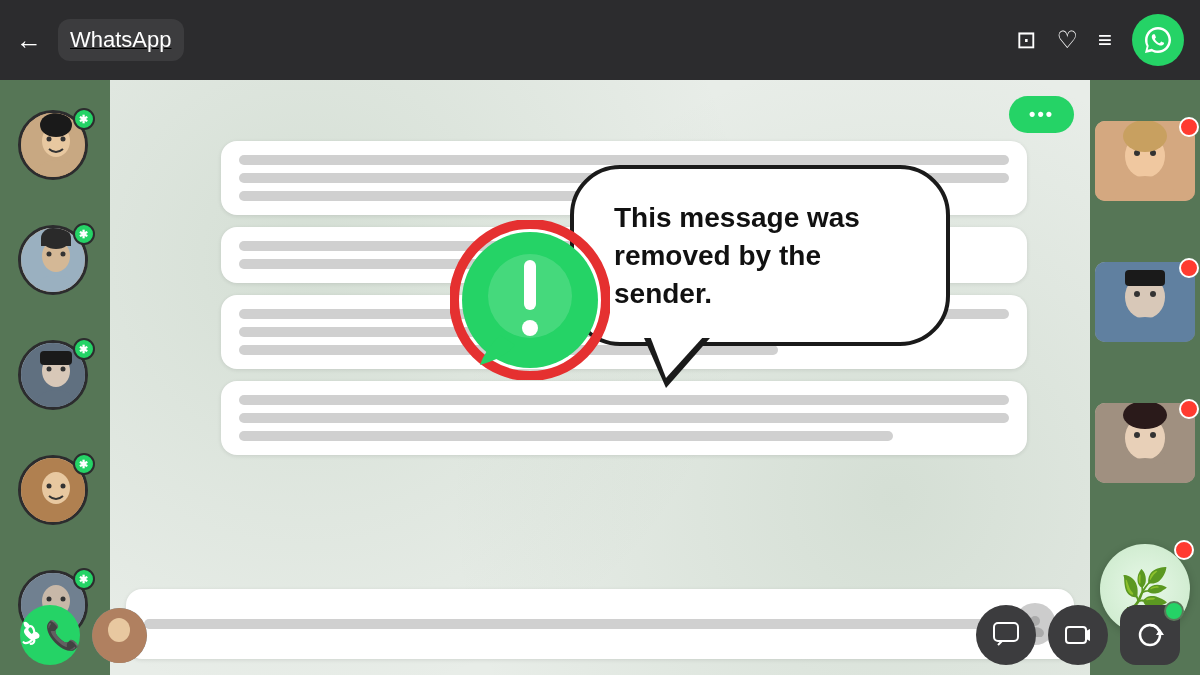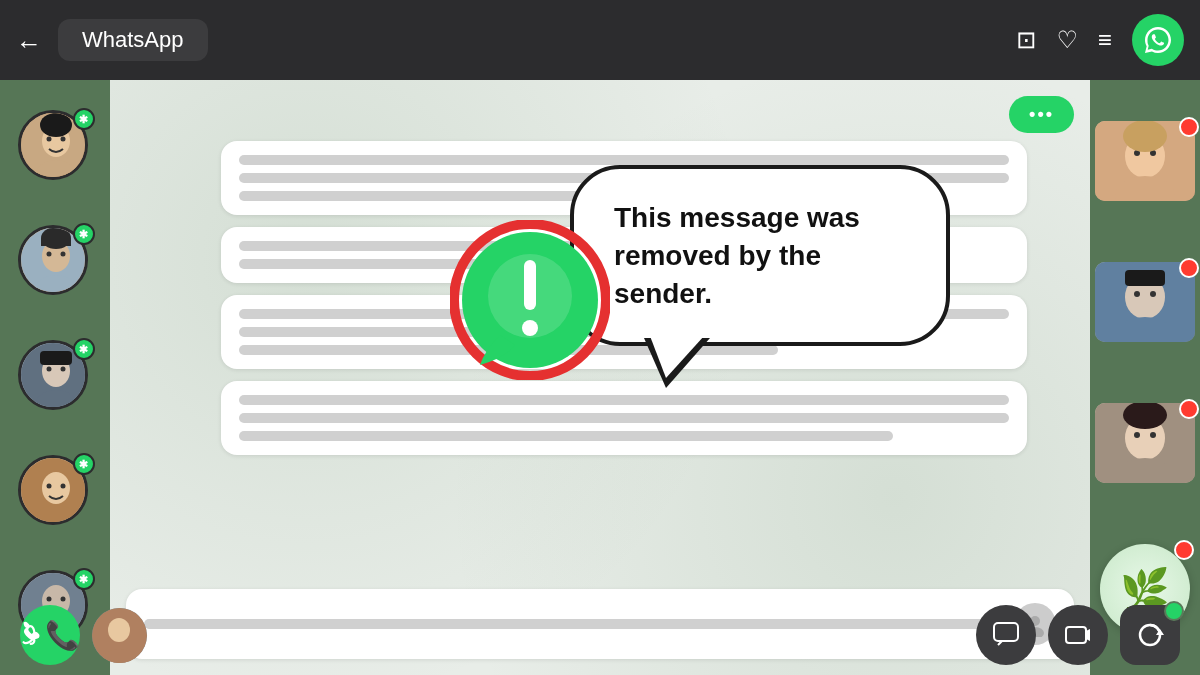--- a/index.html
+++ b/index.html
@@ -27,22 +27,23 @@
       color: white;
       font-size: 26px;
       margin-right: 16px;
       cursor: pointer;
       background: none;
       border: none;
     }
     .app-title-container {
       background: #3c3c3e;
       border-radius: 12px;
-      padding: 8px 24px;
+      padding: 8px 12px;
       margin-right: auto;
+      text-decoration: underline;
     }
     .app-title {
       color: white;
       font-size: 22px;
       font-weight: 500;
     }
     .top-icons {
       display: flex;
       align-items: center;
       gap: 20px;

